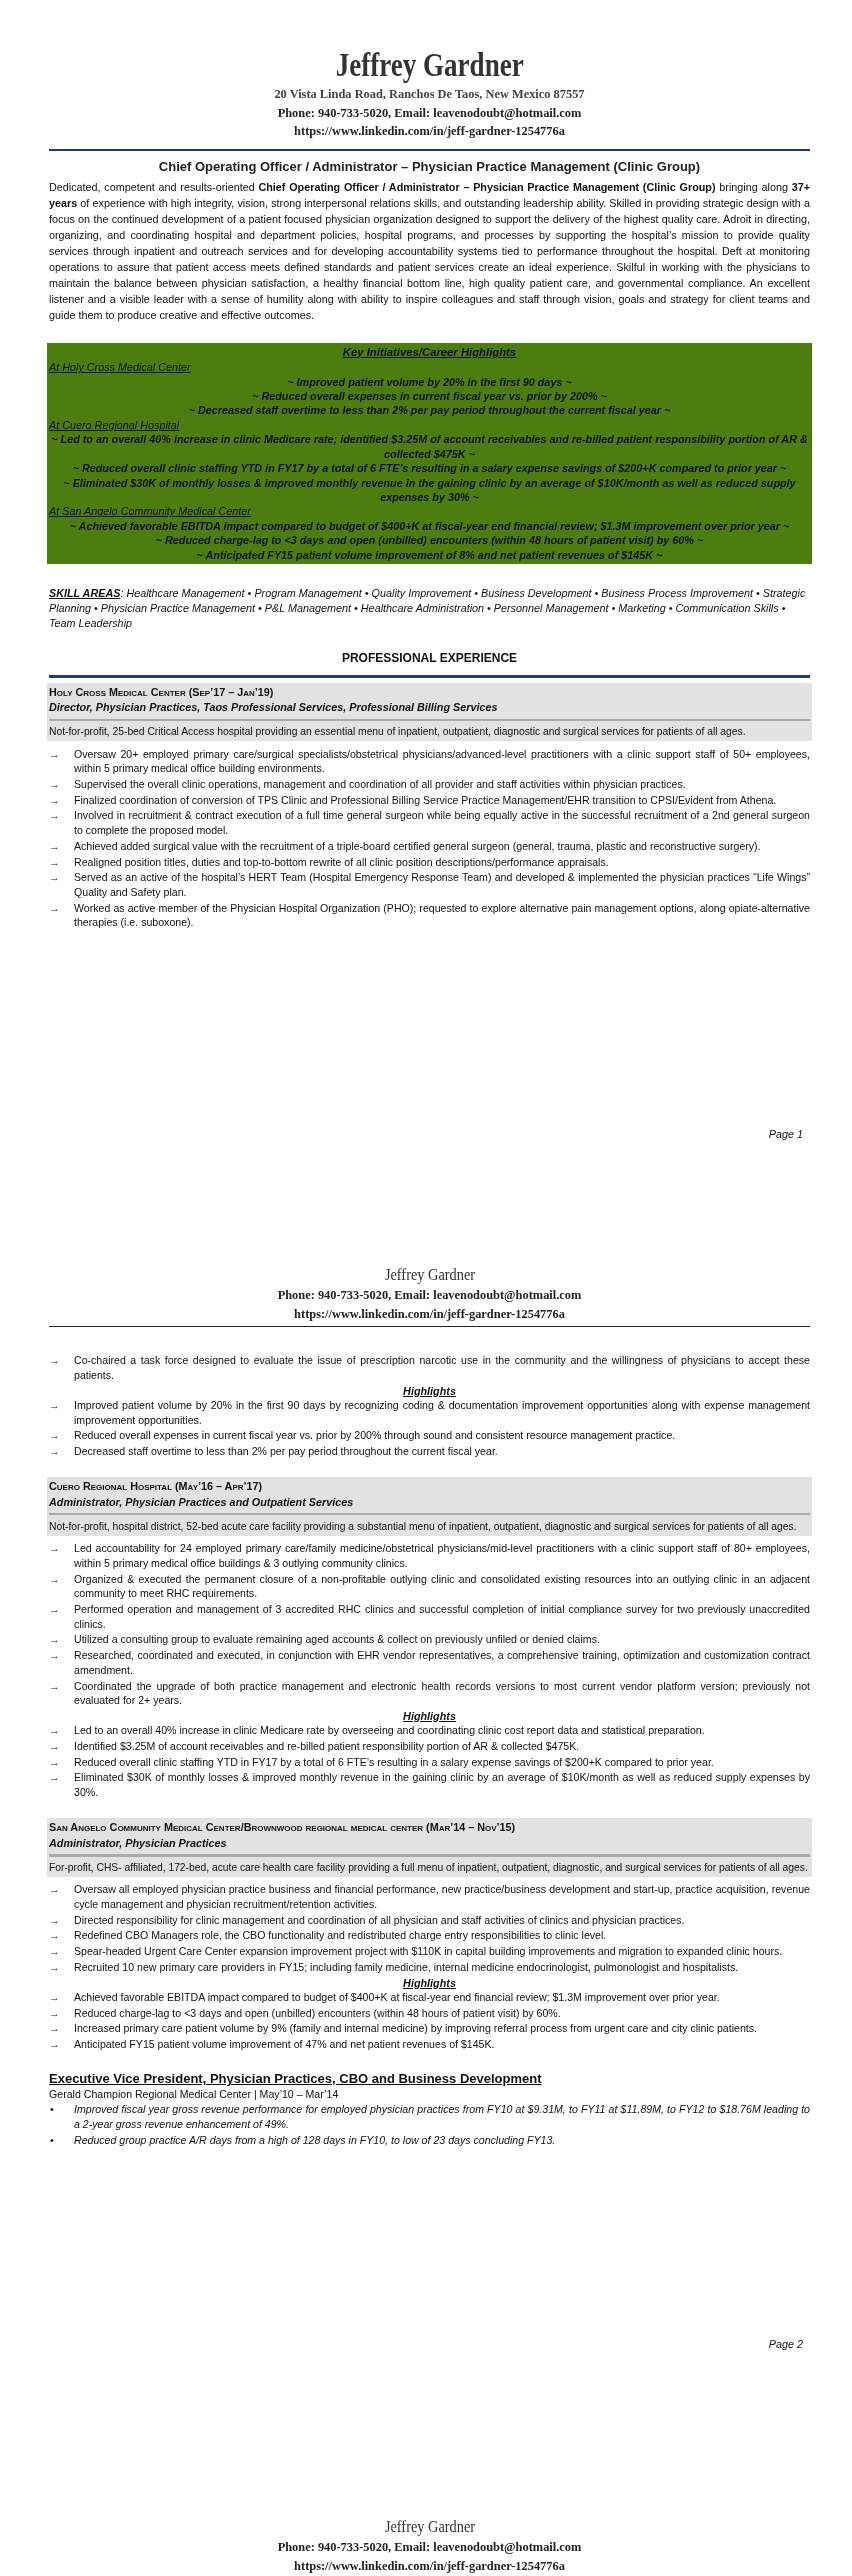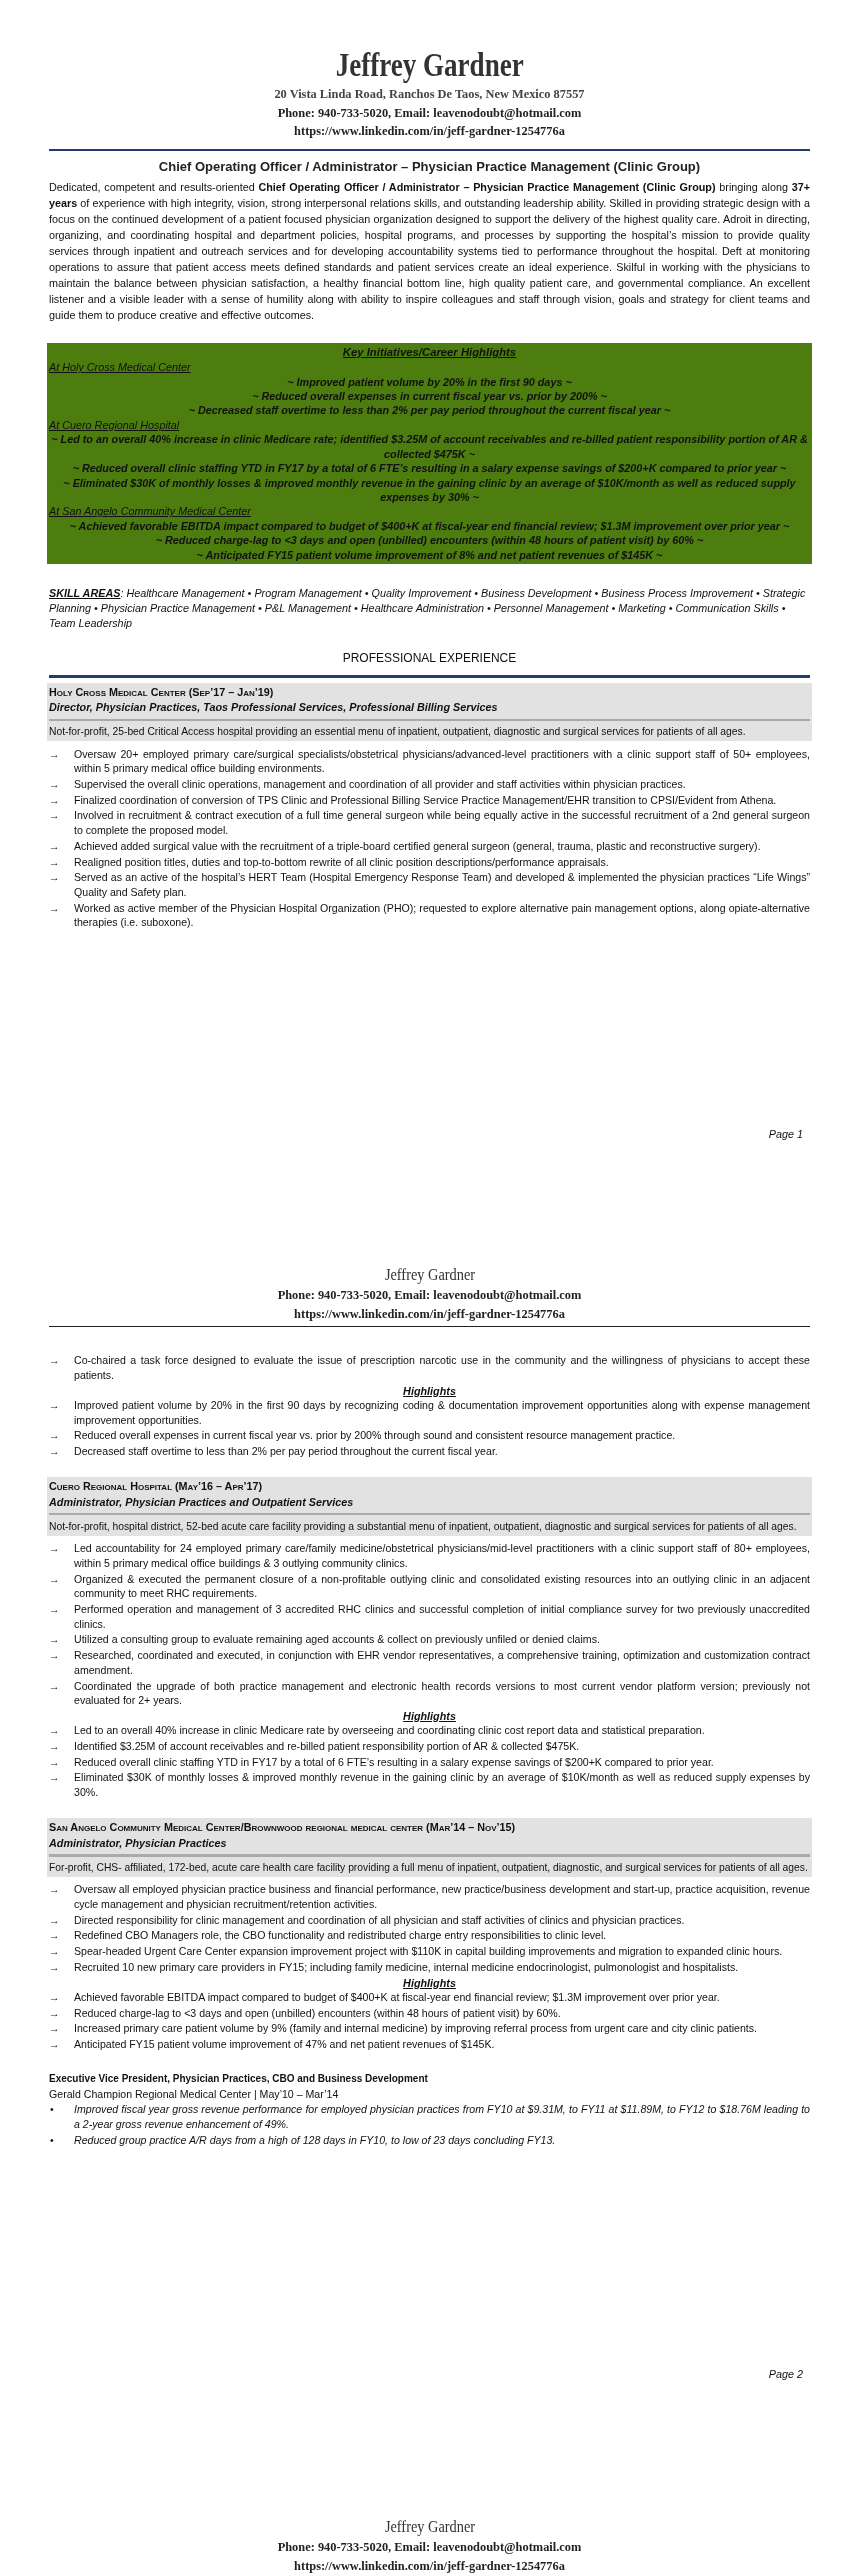--- a/index.html
+++ b/index.html
@@ -16,34 +16,34 @@
   .blue-rule { height: 2.6px; background: #1f3d6e; margin: 8.2px 0 5.2px; }
   .black-rule { height: 1px; background: #222; margin: 3.1px 0 0; }
   .title { text-align: center; font-weight: bold; font-size: 13px; line-height: 21.6px; color: #222; margin: 3.1px 0 1px; }
   p.just { text-align: justify; font-size: 10.8px; line-height: 16px; margin: 0; }
   .hl-box { background: #4d7c0f; margin: 19.6px -2.1px 0; padding: 2.1px 2.1px 2.1px; }
   .hl-box .ktitle { text-align:center; font-style: italic; font-weight: bold; text-decoration: underline; font-size: 11.3px; line-height: 15.5px; }
   .hl-box .at { font-style: italic; text-decoration: underline; font-size: 10.8px; line-height: 14.4px; }
   .hl-box .hi { text-align: center; font-style: italic; font-weight: bold; font-size: 10.8px; line-height: 14.4px; }
   .skills { text-align: left; font-style: italic; font-size: 10.8px; line-height: 15px; margin: 21.6px 0 0; }
   .skills .lbl { font-weight: bold; text-decoration: underline; }
-  .sec-head { text-align: center; font-weight: normal; font-size: 12px; line-height: 15.5px; margin: 20.6px 0 0; }
+  .sec-head { text-align: center; font-weight: bold; font-size: 12px; line-height: 15.5px; margin: 20.6px 0 0; }
   .job-box { background: #e2e2e2; margin: 4.1px -2.1px 0; padding: 2.1px 2.1px; }
   .job-box .org { font-weight: bold; font-size: 10.8px; line-height: 15.5px; font-variant: small-caps; }
   .job-box .role { font-weight: bold; font-style: italic; font-size: 10.8px; line-height: 14.4px; }
   .job-box .grayrule { height: 2.1px; background: #aaaaaa; margin: 4.1px 0 4.1px; }
   .job-box .desc { font-size: 10.3px; line-height: 14.4px; text-align: justify; }
   ul.arrows { list-style: none; margin: 5.2px 0 0; padding: 0; }
   ul.arrows li { position: relative; padding-left: 25px; font-size: 10.6px; line-height: 14.7px; text-align: justify; margin-bottom: 1px; }
   ul.arrows li .mk { position: absolute; left: 0; top: 0; }
   ul.dots { list-style: none; margin: 1px 0 0; padding: 0; }
   ul.dots li { position: relative; padding-left: 25px; font-size: 10.6px; line-height: 14.7px; text-align: justify; font-style: italic; margin-bottom: 1px; }
   ul.dots li .mk { position: absolute; left: 1px; top: 0; font-style: normal; }
   .hl-sub { text-align: center; font-weight: bold; font-style: italic; text-decoration: underline; font-size: 10.8px; line-height: 14.4px; }
-  .pos-title { font-weight: bold; font-size: 10px; line-height: 14.4px; margin-top: 20.6px; }
+  .pos-title { font-weight: bold; font-size: 13px; line-height: 14.4px; margin-top: 20.6px; text-decoration: underline; }
   .pos-org { font-size: 10.6px; line-height: 14.4px; }
   .page-num { position: absolute; right: 49px; font-style: italic; font-size: 10.8px; }
 </style>
 </head>
 <body>
 
 <div class="page" id="page1">
   <div class="hdr">
     <div><span class="name-big">Jeffrey Gardner</span></div>
     <div class="line addr">20 Vista Linda Road, Ranchos De Taos, New Mexico  87557</div>
@@ -155,21 +155,21 @@
     <li><span class="mk">→</span><span>Increased primary care patient volume by 9% (family and internal medicine) by improving referral process from urgent care and city clinic patients.</span></li>
     <li><span class="mk">→</span><span>Anticipated FY15 patient volume improvement of 47% and net patient revenues of $145K.</span></li>
   </ul>
 
   <div class="pos-title">Executive Vice President, Physician Practices, CBO and Business Development</div>
   <div class="pos-org">Gerald Champion Regional Medical Center | May’10 – Mar’14</div>
   <ul class="dots">
     <li><span class="mk">•</span><span>Improved fiscal year gross revenue performance for employed physician practices from FY10 at $9.31M, to FY11 at $11.89M, to FY12 to $18.76M leading to a 2-year gross revenue enhancement of 49%.</span></li>
     <li><span class="mk">•</span><span>Reduced group practice A/R days from a high of 128 days in FY10, to low of 23 days concluding FY13.</span></li>
   </ul>
-  <div class="page-num" style="top:1162px;">Page 2</div>
+  <div class="page-num" style="top:1132px;">Page 2</div>
 </div>
 
 <div class="page" id="page3">
   <div class="hdr">
     <div><span class="name-small">Jeffrey Gardner</span></div>
     <div class="line">Phone: 940-733-5020, Email: leavenodoubt@hotmail.com</div>
     <div class="line">https://www.linkedin.com/in/jeff-gardner-1254776a</div>
   </div>
 
 </div>

